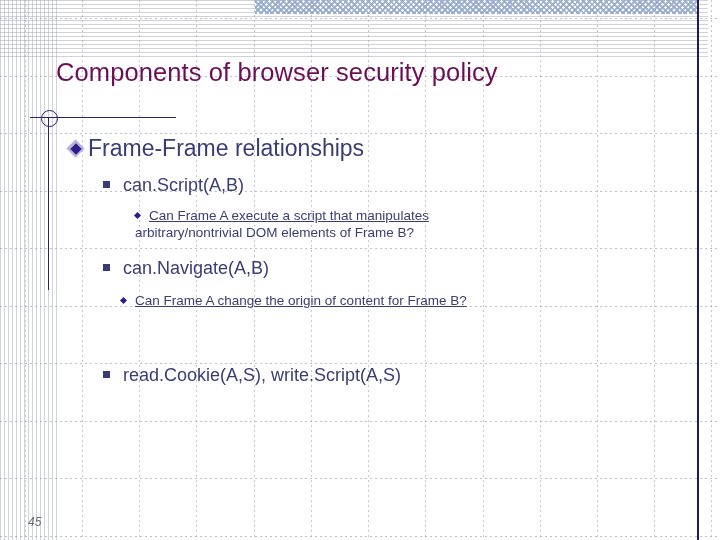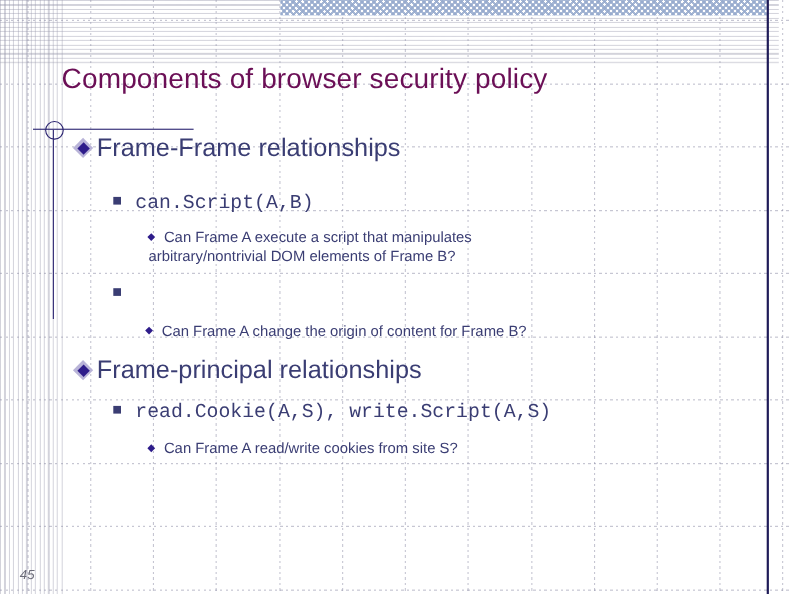--- a/index.html
+++ b/index.html
@@ -161,21 +161,20 @@
     background: #2E1C8A;
     transform: rotate(45deg);
   }
 
   .lvl2 {
     position: absolute;
     color: #3A3D73;
     font-size: 18px;
     line-height: 1.15;
     white-space: nowrap;
-    font-family: Liberation Mono, monospace;
   }
   .lvl2 .bullet-square {
     display: inline-block;
     width: 7px;
     height: 7px;
     background: #3A3D73;
     vertical-align: 3px;
     margin-right: 13px;
   }
 
@@ -189,33 +188,34 @@
     display: inline-block;
     width: 5px;
     height: 5px;
     background: #2E1C8A;
     transform: rotate(45deg);
     vertical-align: 2px;
     margin-right: 9px;
   }
   .lvl3 .txt {
     display: inline;
+    text-decoration: underline;
   }
   .lvl3.wrap {
     white-space: normal;
     width: 470px;
   }
   .lvl3.wrap .line2 {
     display: block;
   }
 
   
   #slide-number {
     position: absolute;
-    left: 18px;
+    left: 28px;
     top: 515px;
     color: #6b6b78;
     font-size: 12px;
     font-style: italic;
   }
 </style>
 </head>
 <body>
 
 <div id="slide">
@@ -250,50 +250,44 @@
   <div id="right-rule"></div>
 
   <div id="title">Components of browser security policy</div>
 
   <div id="deco-hrule"></div>
   <div id="deco-circle"></div>
   <div id="deco-vrule"></div>
 
   <div id="content">
 
-    <div class="lvl1" style="left:68px; top:121px">
+    <div class="lvl1" style="left:68px; top:135px">
       <span class="bullet-diamond"></span><span>Frame-Frame relationships</span>
     </div>
 
     <div class="lvl2" style="left:103px; top:175px">
       <span class="bullet-square"></span><span>can.Script(A,B)</span>
     </div>
 
     <div class="lvl3 wrap" style="left:135px; top:207px">
       <span class="bullet-dot"></span><span class="txt">Can Frame A execute a script that manipulates</span>
       <span class="line2">arbitrary/nontrivial DOM elements of Frame B?</span>
     </div>
 
     <div class="lvl2" style="left:103px; top:258px">
-      <span class="bullet-square"></span>
-    </div>
-
-    <div class="lvl3" style="left:133px; top:292px">
+      <span class="bullet-square"></span><span>can.Navigate(A,B)</span>
+    </div>
+
+    <div class="lvl3" style="left:121px; top:292px">
       <span class="bullet-dot"></span><span class="txt">Can Frame A change the origin of content for Frame B?</span>
     </div>
 
-    <div class="lvl1" style="left:68px; top:323px">
-      <span class="bullet-diamond"></span><span>Frame-principal relationships</span>
-    </div>
 
     <div class="lvl2" style="left:103px; top:365px">
       <span class="bullet-square"></span><span>read.Cookie(A,S), write.Script(A,S)</span>
     </div>
 
-    <div class="lvl3" style="left:135px; top:399px">
-      <span class="bullet-dot"></span><span class="txt">Can Frame A read/write cookies from site S?</span>
-    </div>
 
   </div>
 
   <div id="slide-number">45</div>
 
 </div>
 
 </body></html>

